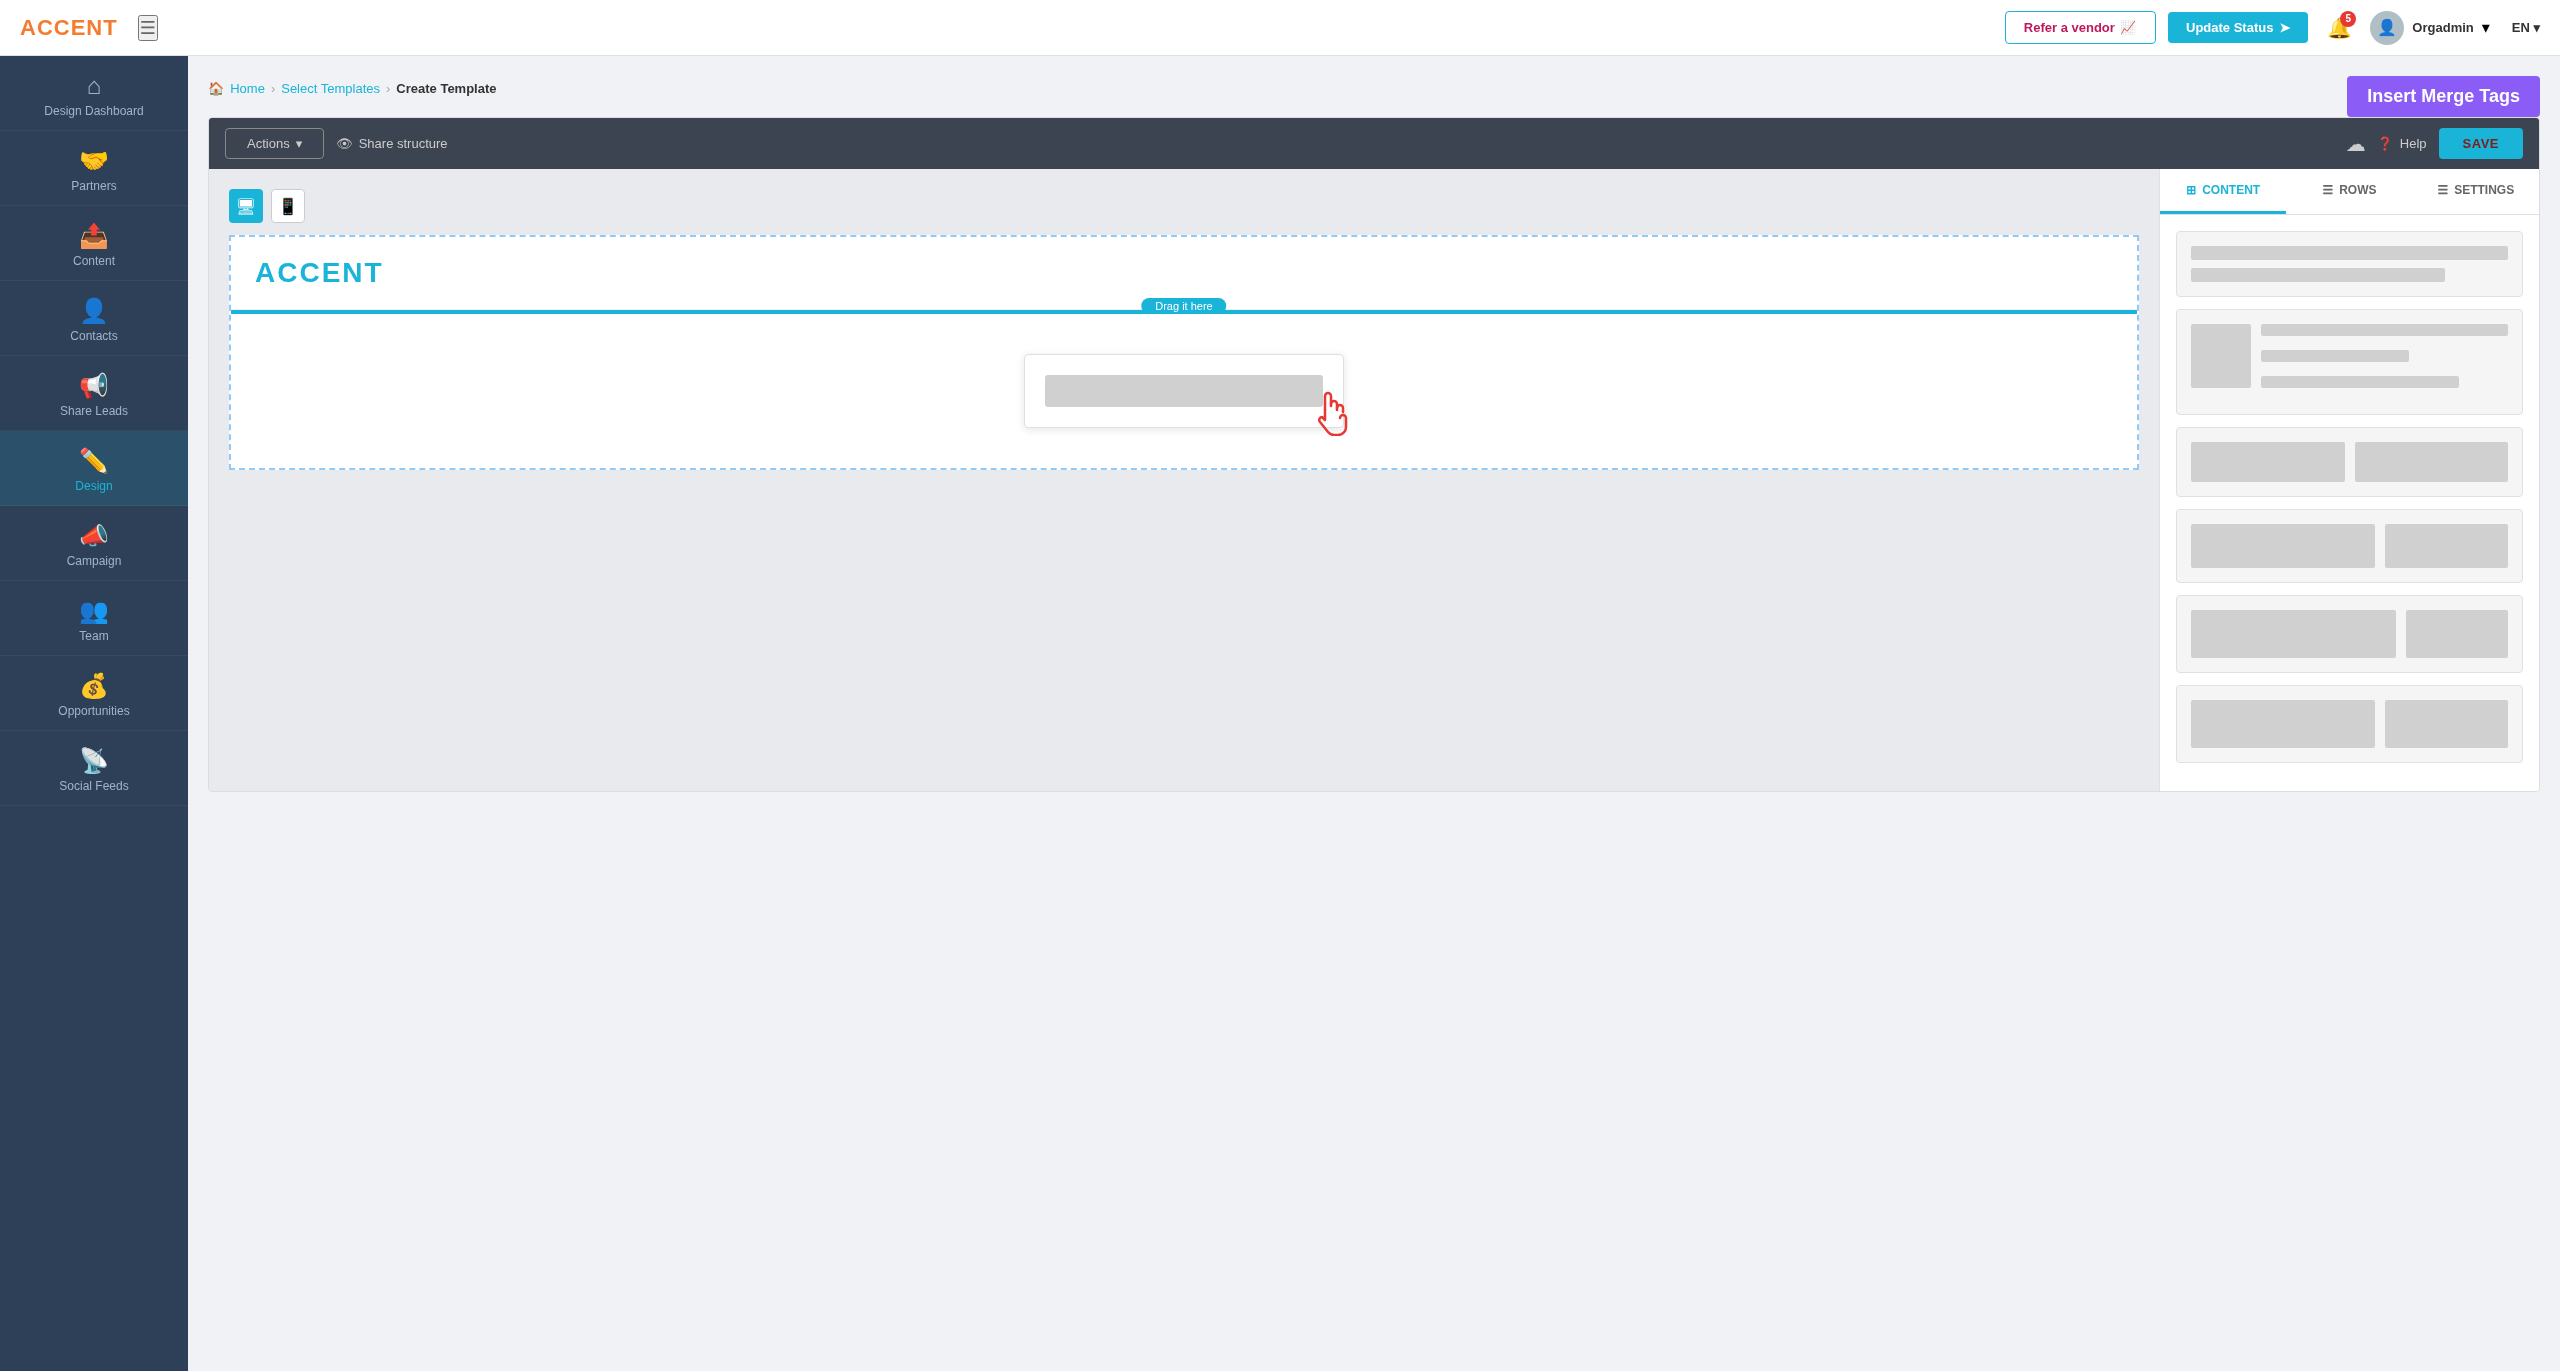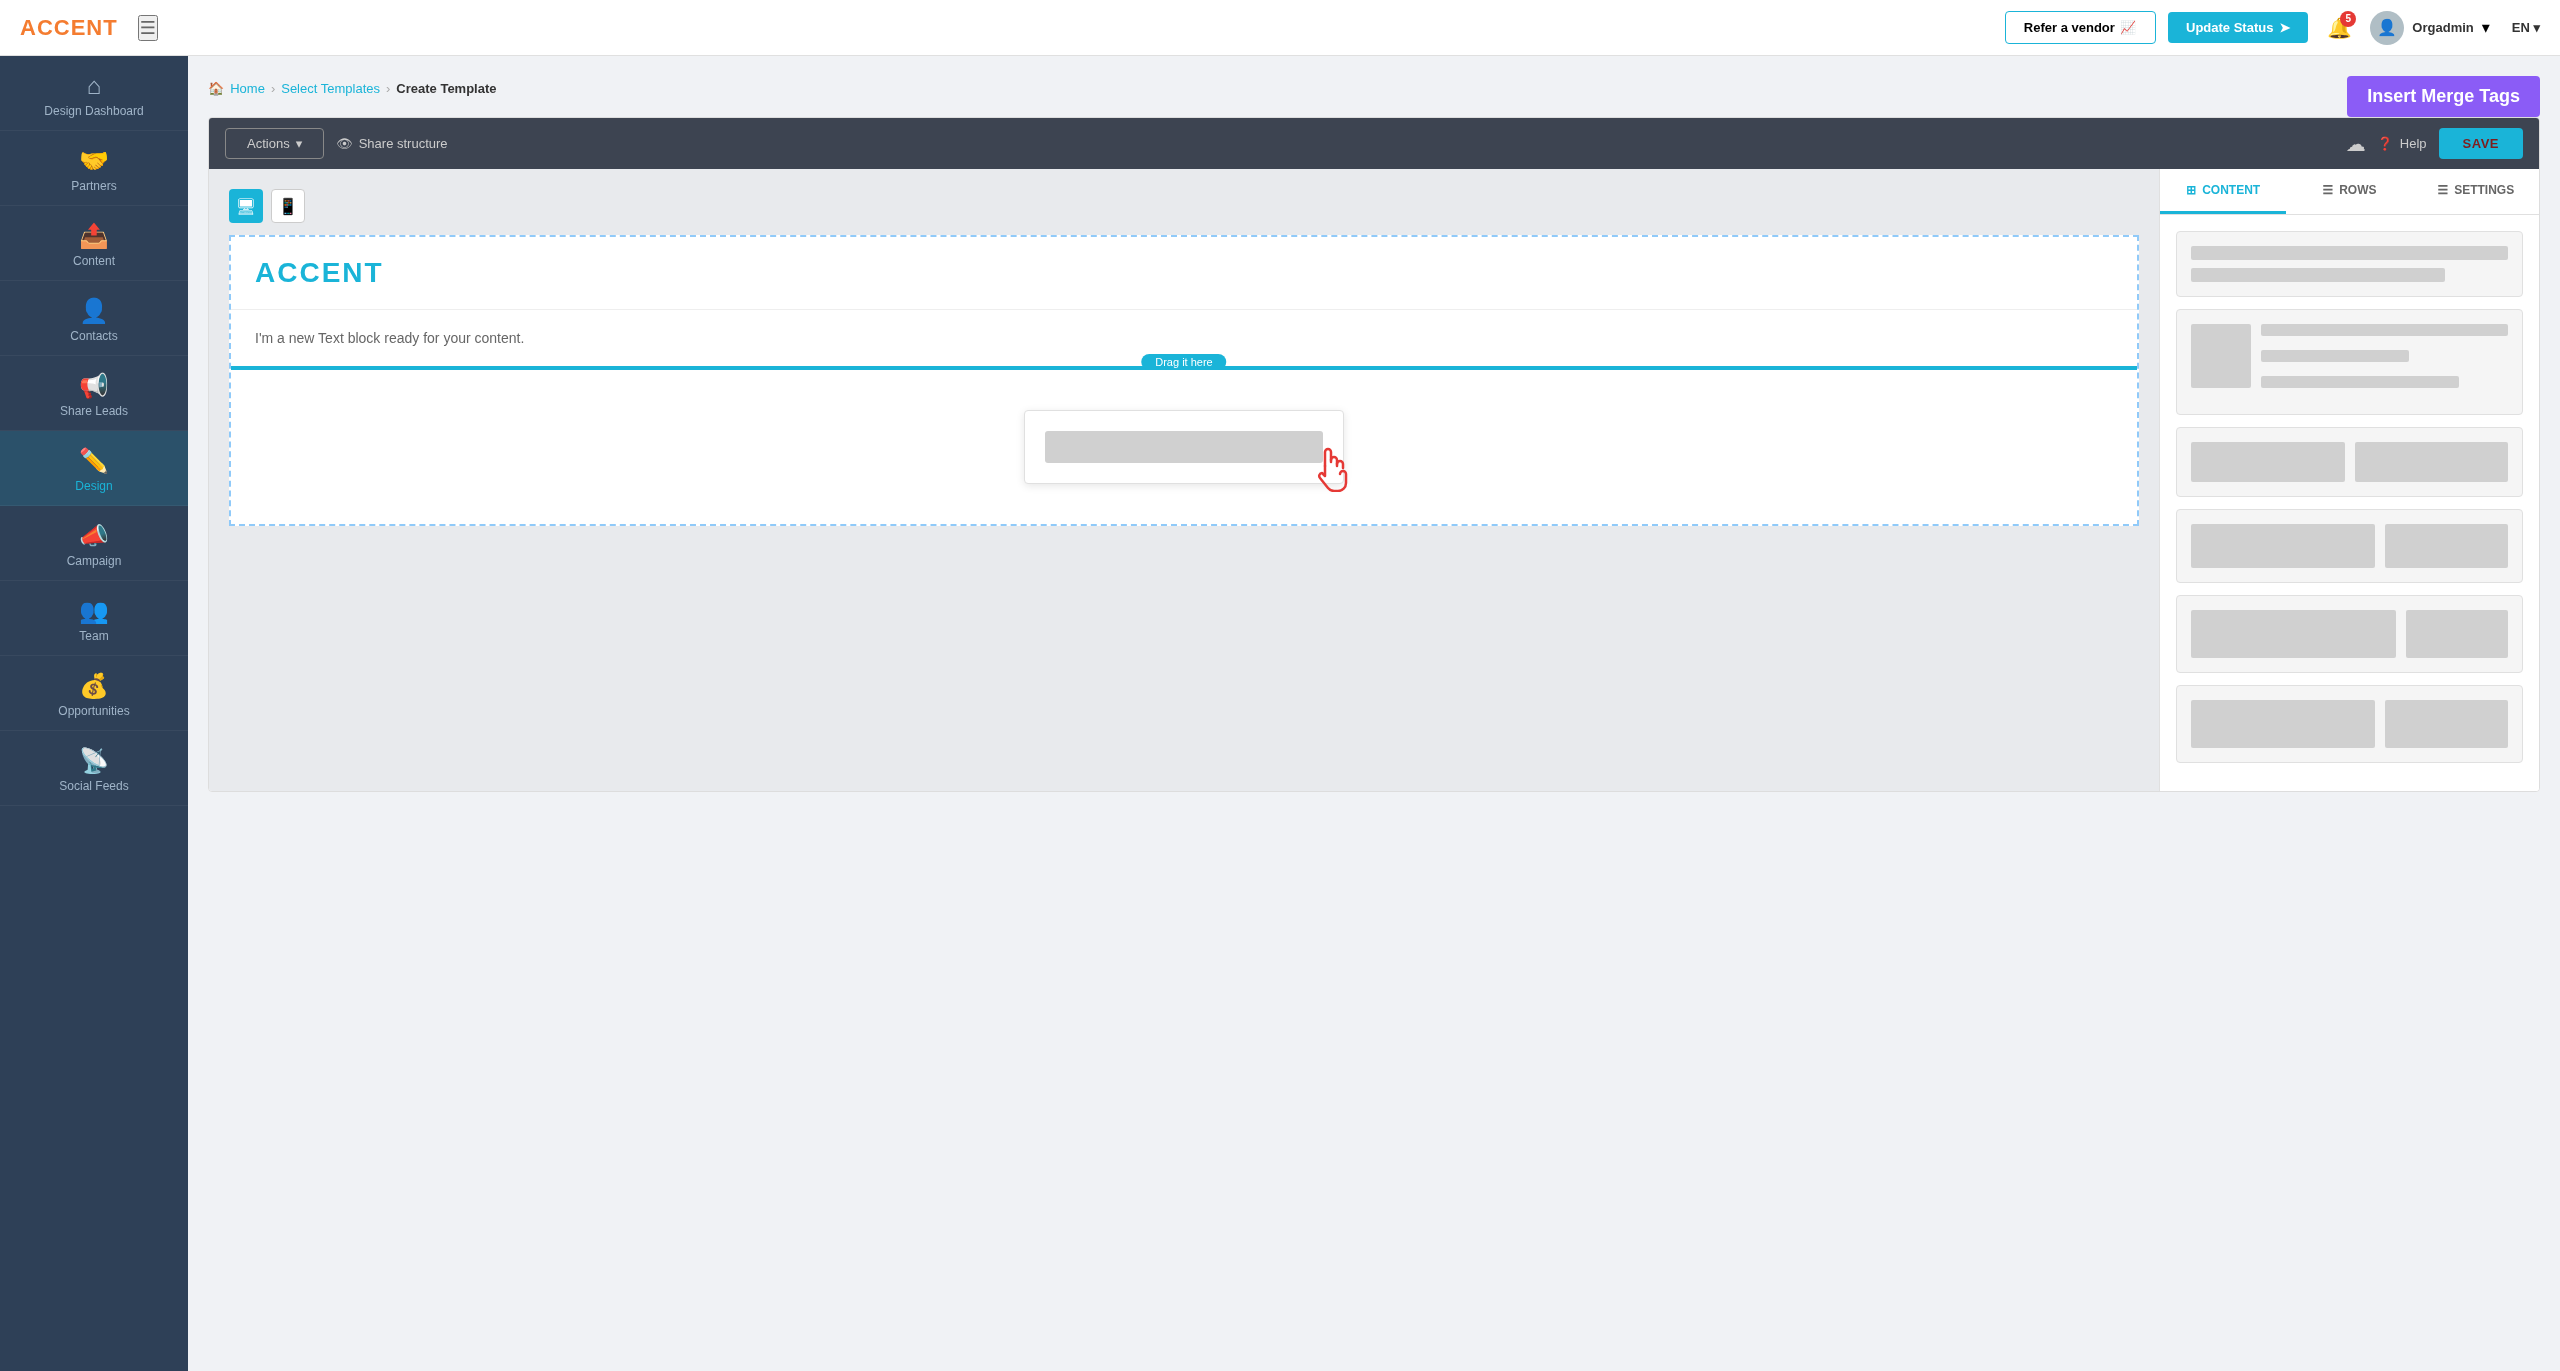--- a/index.html
+++ b/index.html
@@ -32,21 +32,21 @@
       margin-right: auto;
     }
     .nav-right {
       display: flex;
       align-items: center;
       gap: 12px;
     }
     .btn-refer {
       background: #fff;
       border: 1.5px solid #1ab4d8;
-      color: #000000;
+      color: #be185d;
       padding: 8px 18px;
       border-radius: 4px;
       font-size: 13px;
       font-weight: 600;
       cursor: pointer;
       display: flex;
       align-items: center;
       gap: 6px;
     }
     .btn-update {
@@ -572,23 +572,20 @@
         </div>
 
         <div class="email-template">
 
           <div class="template-logo-row">
             <div class="template-logo">
               ACCENT
             </div>
           </div>
 
-          <div class="template-text-block">
-            <span>I'm a new Text block ready for your content.</span>
-          </div>
 
           <div class="drag-indicator">
             <span class="drag-label">Drag it here</span>
           </div>
 
           <div class="drop-target-area">
             <div class="drop-card">
               <div class="drop-placeholder"></div>
 
               <div class="hand-icon" style="position:absolute; right:-10px; bottom:-18px; font-size:36px;">

